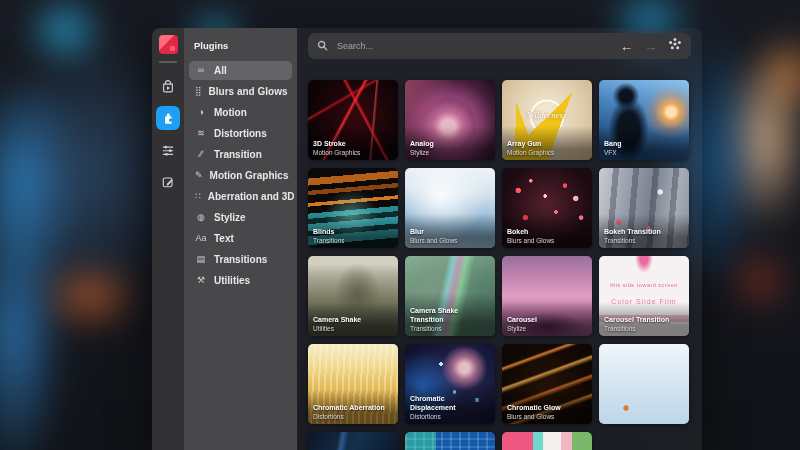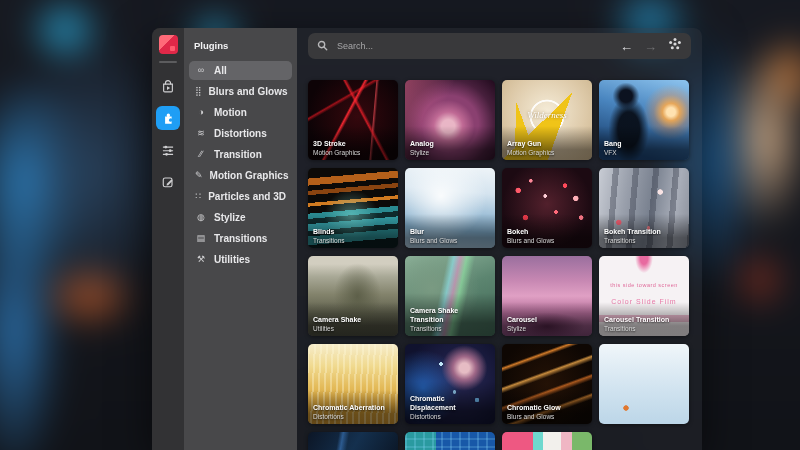--- a/index.html
+++ b/index.html
@@ -228,25 +228,29 @@
         <div class="cat-item">
     <span class="cat-glyph">∕∕</span>
     <span class="cat-label">Transition</span>
   </div>
         <div class="cat-item">
     <span class="cat-glyph">✎</span>
     <span class="cat-label">Motion Graphics</span>
   </div>
         <div class="cat-item">
     <span class="cat-glyph">∷</span>
-    <span class="cat-label">Particles and 3D</span>
+    <span class="cat-label">Aberration and 3D</span>
   </div>
         <div class="cat-item">
     <span class="cat-glyph">◍</span>
     <span class="cat-label">Stylize</span>
+  </div>
+        <div class="cat-item">
+    <span class="cat-glyph">Aa</span>
+    <span class="cat-label">Text</span>
   </div>
         <div class="cat-item">
     <span class="cat-glyph">▤</span>
     <span class="cat-label">Transitions</span>
   </div>
         <div class="cat-item">
     <span class="cat-glyph">⚒</span>
     <span class="cat-label">Utilities</span>
   </div>
       </div>

